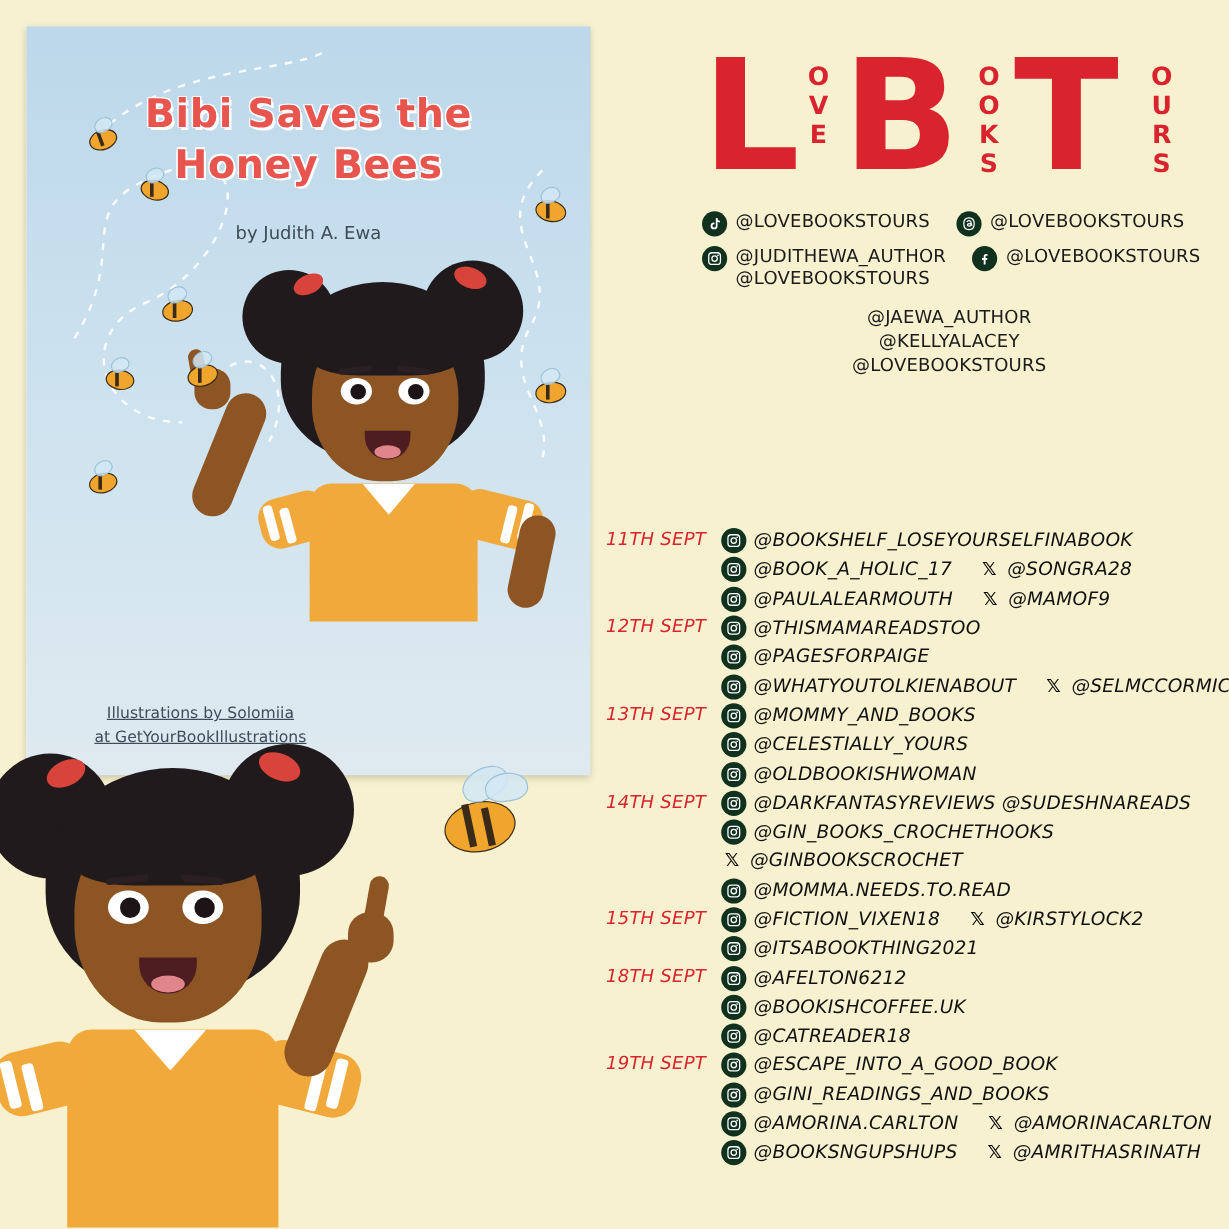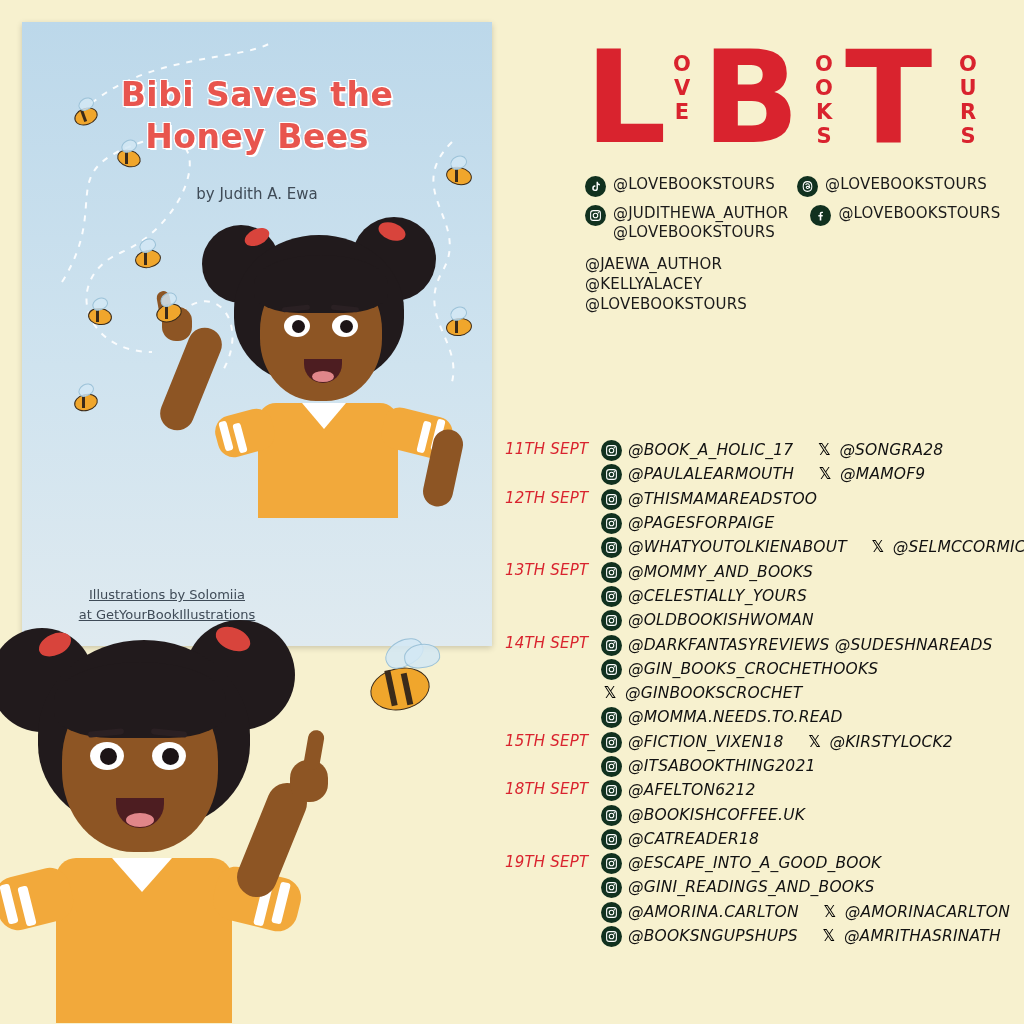--- a/index.html
+++ b/index.html
@@ -162,21 +162,21 @@
   }
   .soc-cell {
     display: flex;
     align-items: flex-start;
     gap: 7px;
   }
   .soc-cell.second { margin-left: 22px; }
   .handle-stack span { display: block; line-height: 1.25; }
   .soc-extra {
     margin-top: 12px;
-    text-align: left;
+    text-align: center;
     line-height: 1.35;
     padding-right: 18px;
   }
 
   .ico {
     width: 21px;
     height: 21px;
     border-radius: 50%;
     background: #11311f;
     display: inline-flex;
@@ -405,20 +405,30 @@
         <div class="day-date">11TH SEPT</div>
         <div class="day-entries">
           <div class="entry">
             <span class="ico">
               <svg width="13" height="13" viewBox="0 0 24 24">
                 <rect x="3" y="3" width="18" height="18" rx="5" fill="none" stroke="#ffffff" stroke-width="2"></rect>
                 <circle cx="12" cy="12" r="4.2" fill="none" stroke="#ffffff" stroke-width="2"></circle>
                 <circle cx="17.2" cy="6.8" r="1.3" fill="#ffffff"></circle>
               </svg>
             </span>
+            <span class="txt">@BOOKSHELF_LOSEYOURSELFINABOOK</span>
+          </div>
+          <div class="entry">
+            <span class="ico">
+              <svg width="13" height="13" viewBox="0 0 24 24">
+                <rect x="3" y="3" width="18" height="18" rx="5" fill="none" stroke="#ffffff" stroke-width="2"></rect>
+                <circle cx="12" cy="12" r="4.2" fill="none" stroke="#ffffff" stroke-width="2"></circle>
+                <circle cx="17.2" cy="6.8" r="1.3" fill="#ffffff"></circle>
+              </svg>
+            </span>
             <span class="txt">@BOOK_A_HOLIC_17</span>
             <span class="gap"></span>
             <span class="x-ico">𝕏</span>
             <span class="txt">@SONGRA28</span>
           </div>
           <div class="entry">
             <span class="ico">
               <svg width="13" height="13" viewBox="0 0 24 24">
                 <rect x="3" y="3" width="18" height="18" rx="5" fill="none" stroke="#ffffff" stroke-width="2"></rect>
                 <circle cx="12" cy="12" r="4.2" fill="none" stroke="#ffffff" stroke-width="2"></circle>

